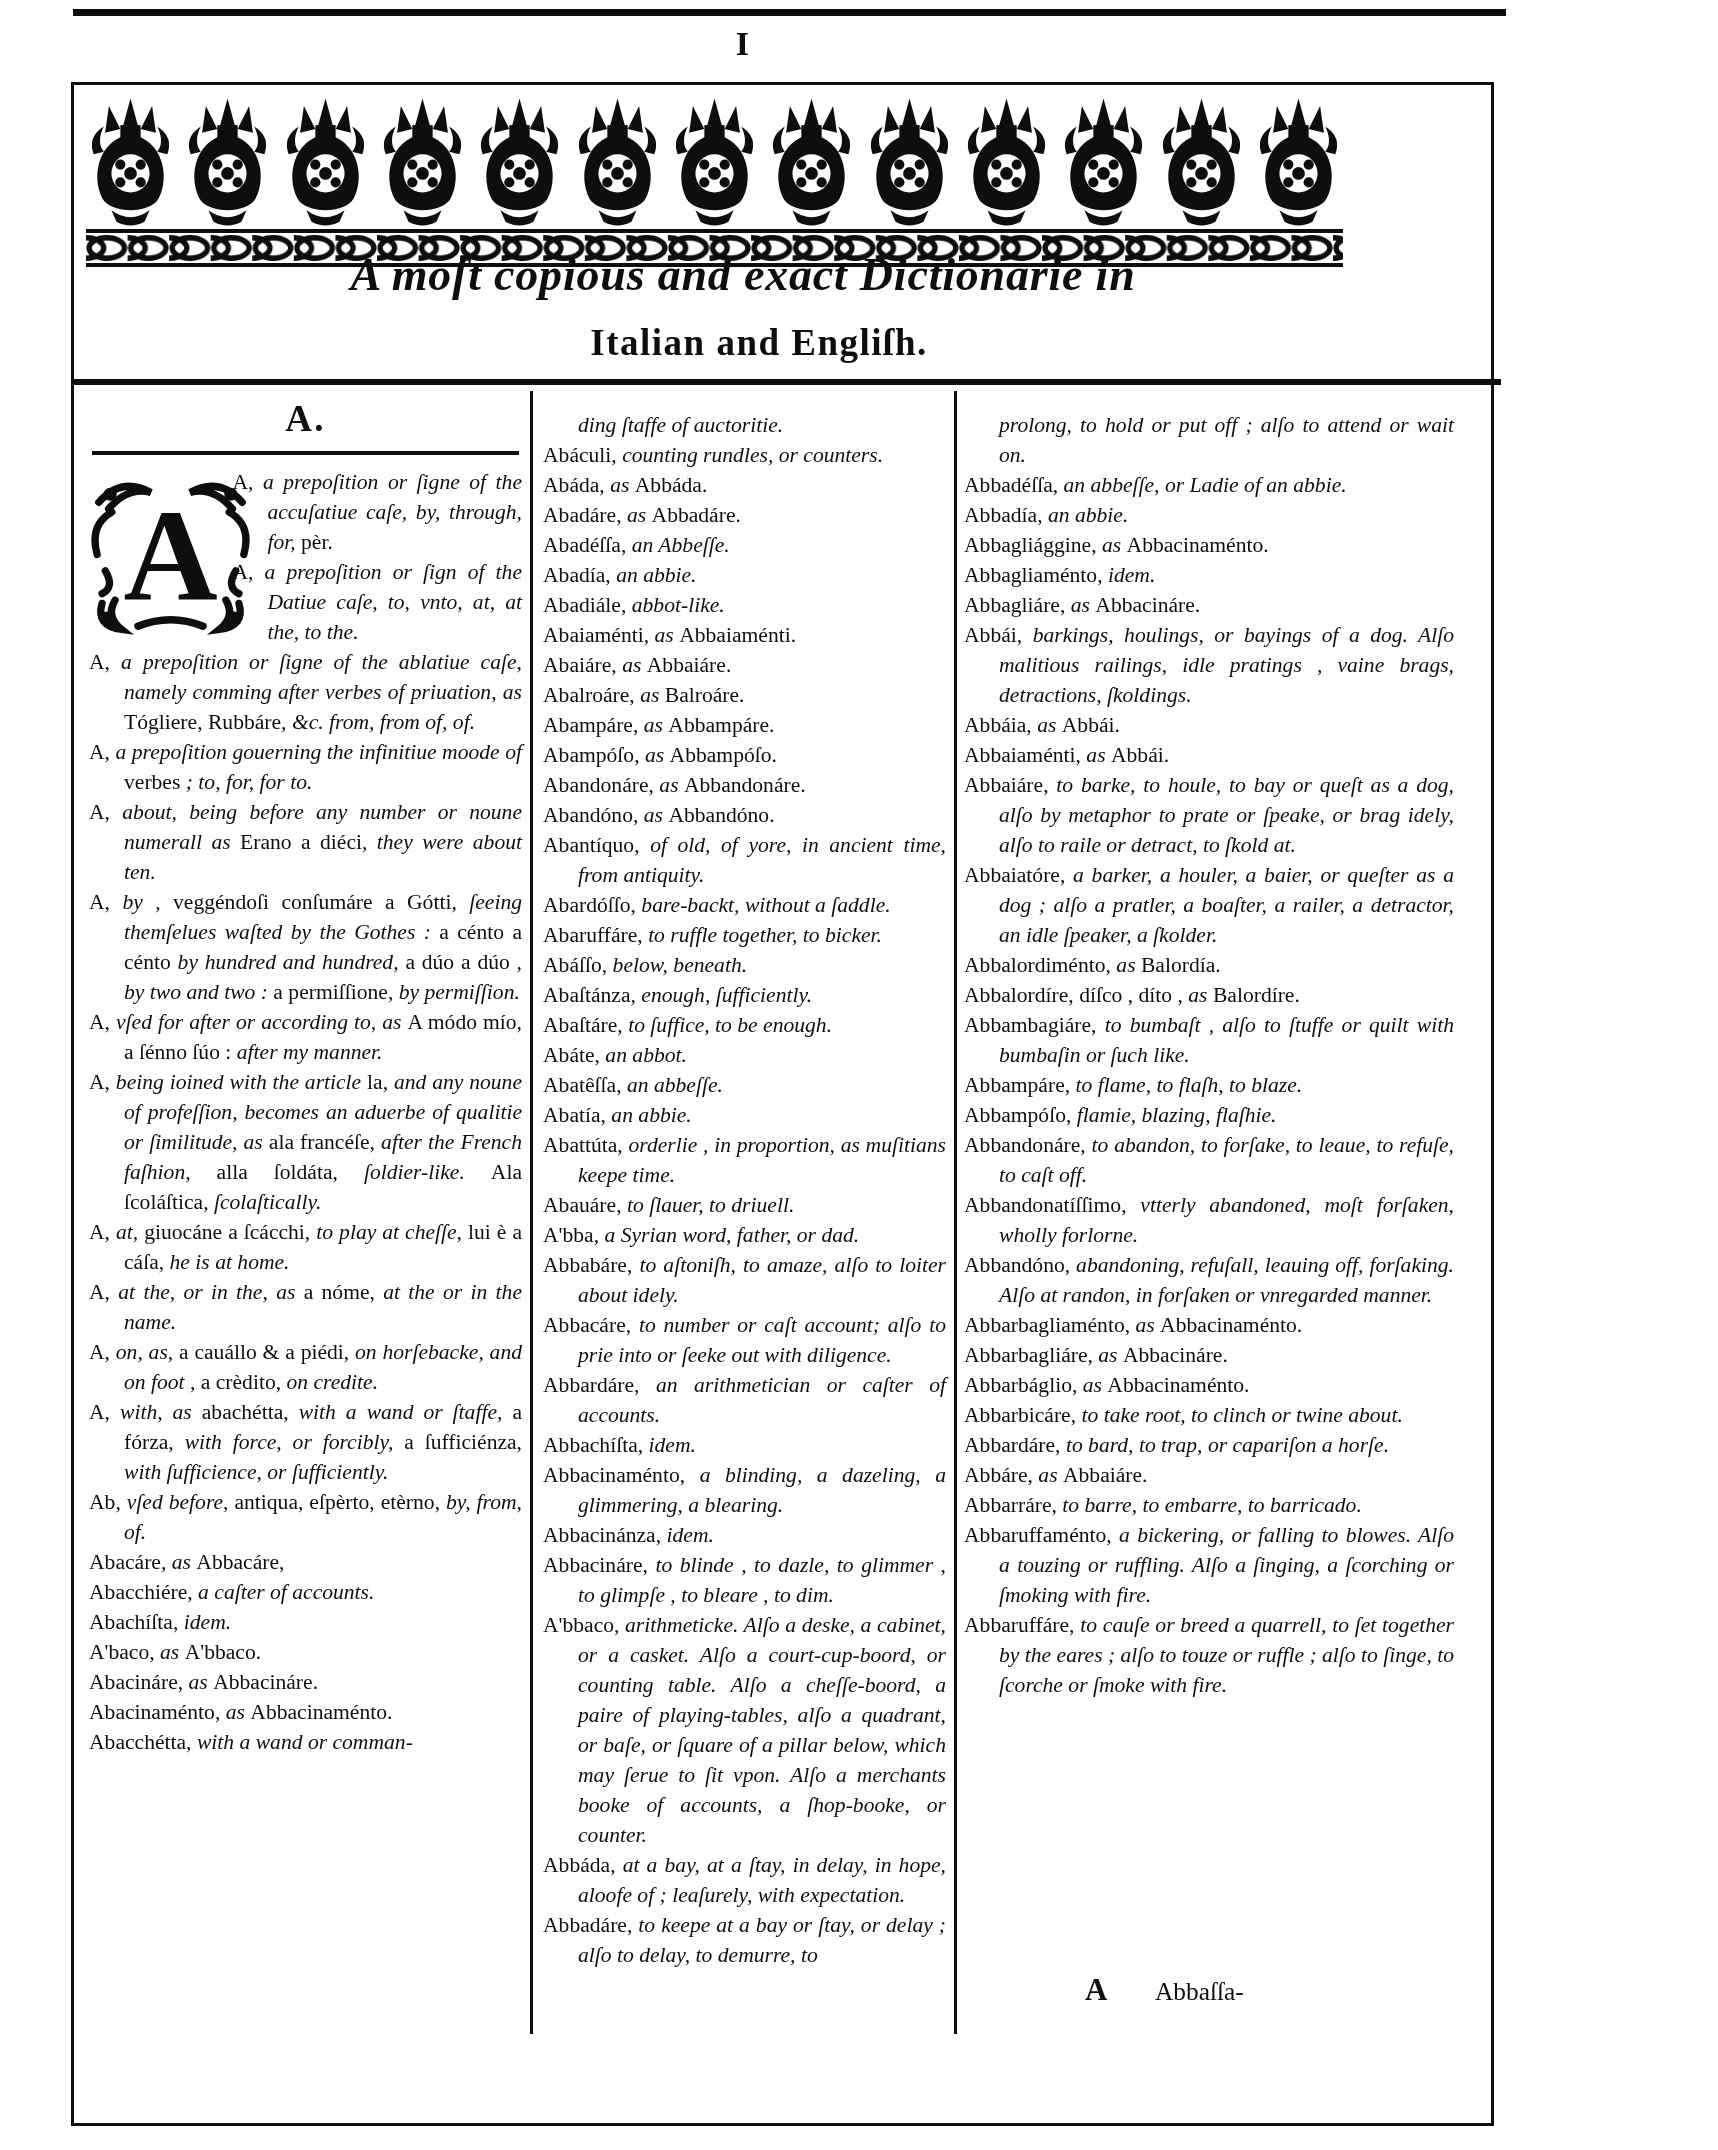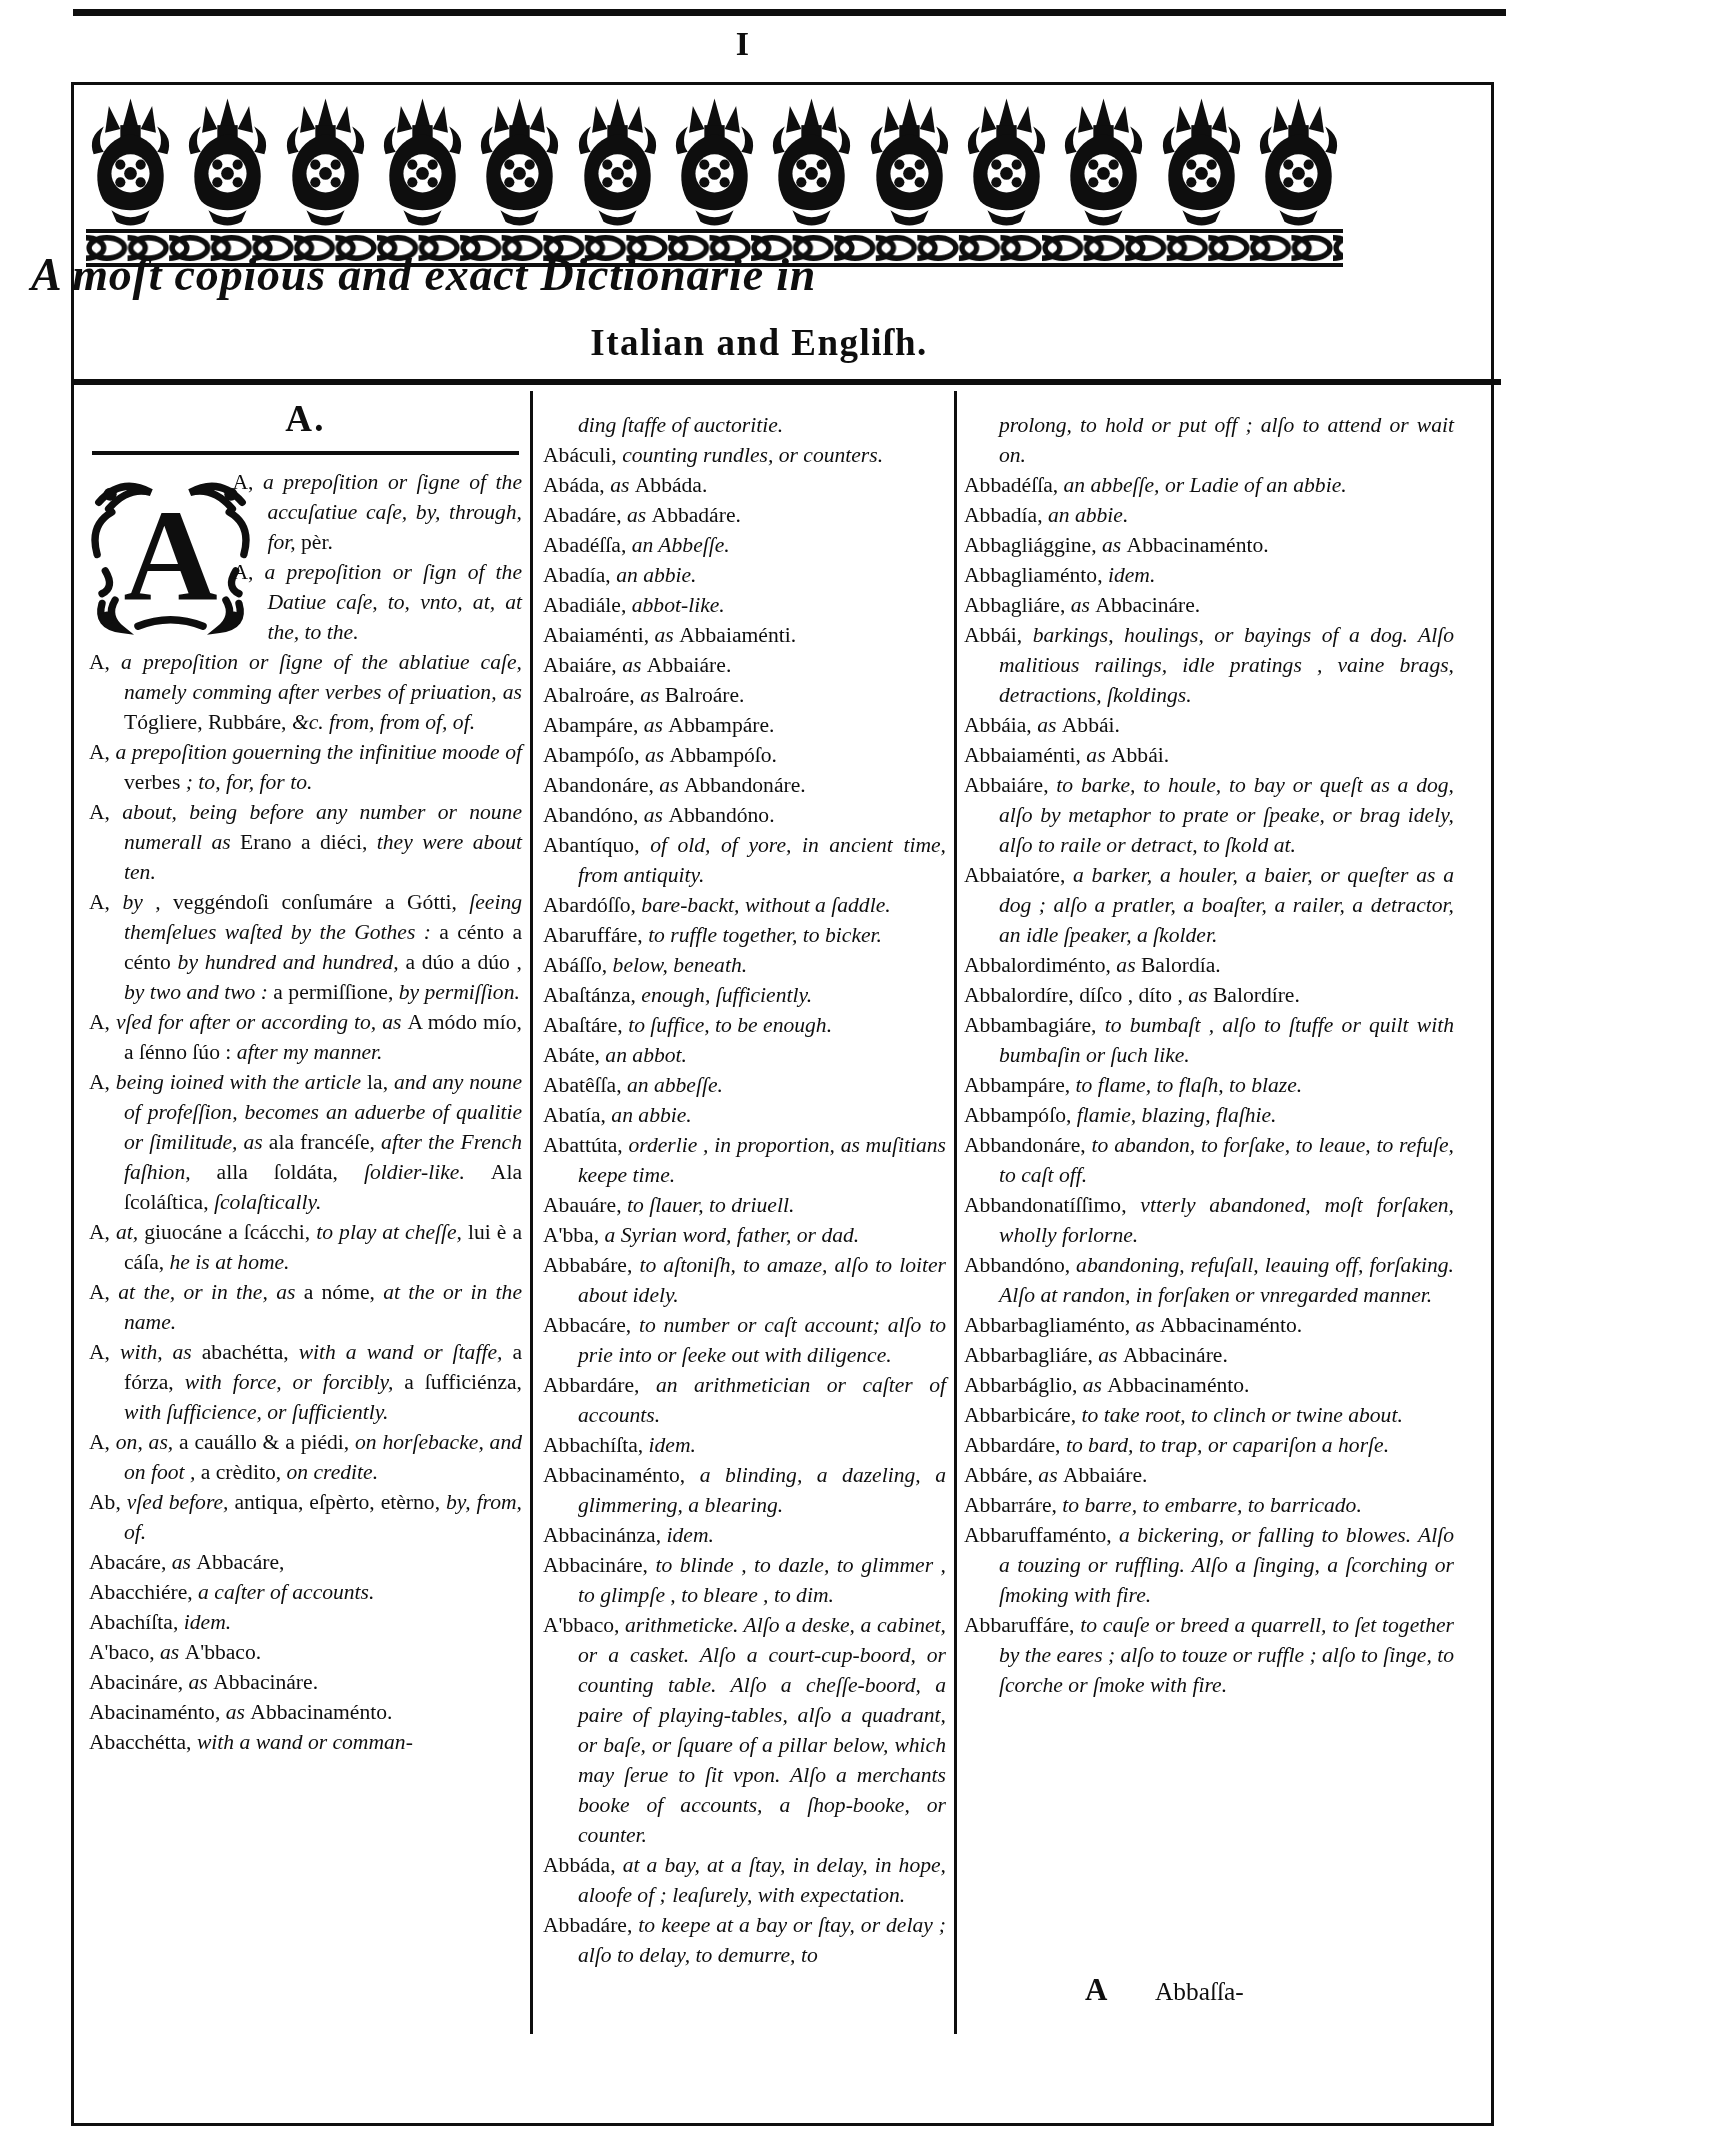--- a/index.html
+++ b/index.html
@@ -16,21 +16,21 @@
   .folio{position:absolute;left:31px;top:25px;width:1424px;text-align:center;
          font-size:34px;font-weight:bold;letter-spacing:1.5px;}
   .frame{position:absolute;left:71px;top:82px;width:1423px;height:2044px;
          border:3.8px solid #0e0e0e;box-sizing:border-box;}
   .headpiece{position:absolute;left:86px;top:94px;width:1257px;height:132px;
              display:flex;justify-content:space-between;align-items:flex-end;}
   .headpiece svg{width:89px;height:128px;}
   .chainband{position:absolute;left:86px;top:229px;width:1257px;height:38px;
              border-top:4.6px solid #0e0e0e;border-bottom:4.6px solid #0e0e0e;box-sizing:border-box;}
   .chainband svg{display:block;width:100%;height:100%;}
-  .title1{position:absolute;left:31px;top:248px;width:1424px;margin:0;text-align:left;
+  .title1{position:absolute;left:31px;top:248px;width:1424px;margin:0;text-align:center;
           font-style:italic;font-weight:bold;font-size:46px;letter-spacing:0.8px;}
   .title2{position:absolute;left:31px;top:305px;width:1424px;margin:16px;text-align:center;
           font-style:normal;font-weight:bold;font-size:37px;letter-spacing:1.5px;}
   .title-rule{position:absolute;left:73px;top:379px;width:1428px;height:6.2px;background:#0e0e0e;}
 
   .col{position:absolute;top:394px;}
   .col1{left:89px;width:433px;}
   .col2{left:543px;width:403px;}
   .col3{left:964px;width:490px;}
   .divider{position:absolute;top:391px;width:3.1px;height:1643px;background:#0e0e0e;}
@@ -319,22 +319,22 @@
           <p><span class="h">A, </span><span class="i">a prepoſition or ſigne of the accuſatiue caſe, by, through, for, </span><span class="r">pèr.</span></p>
           <p><span class="h">A, </span><span class="i">a prepoſition or ſign of the Datiue caſe, to, vnto, at, at the, to the.</span></p>
           <p><span class="h">A, </span><span class="i">a prepoſition or ſigne of the ablatiue caſe, namely comming after verbes of priuation, as </span><span class="r">Tógliere, Rubbáre,</span><span class="i"> &amp;c. from, from of, of.</span></p>
           <p><span class="h">A, </span><span class="i">a prepoſition gouerning the infinitiue moode of </span><span class="r">verbes</span><span class="i"> ; to, for, for to.</span></p>
           <p><span class="h">A, </span><span class="i">about, being before any number or noune numerall as </span><span class="r">Erano a diéci,</span><span class="i"> they were about ten.</span></p>
           <p><span class="h">A, </span><span class="i">by , </span><span class="r">veggéndoſi conſumáre a Gótti,</span><span class="i"> ſeeing themſelues waſted by the Gothes : </span><span class="r">a cénto a cénto </span><span class="i">by hundred and hundred, </span><span class="r">a dúo a dúo ,</span><span class="i"> by two and two : </span><span class="r">a permiſſione,</span><span class="i"> by permiſſion.</span></p>
           <p><span class="h">A, </span><span class="i">vſed for after or according to, as </span><span class="r">A módo mío, a ſénno ſúo :</span><span class="i"> after my manner.</span></p>
           <p><span class="h">A, </span><span class="i">being ioined with the article </span><span class="r">la,</span><span class="i"> and any noune of profeſſion, becomes an aduerbe of qualitie or ſimilitude, as </span><span class="r">ala francéſe,</span><span class="i"> after the French faſhion, </span><span class="r">alla ſoldáta,</span><span class="i"> ſoldier-like. </span><span class="r">Ala ſcoláſtica,</span><span class="i"> ſcolaſtically.</span></p>
           <p><span class="h">A, </span><span class="i">at, </span><span class="r">giuocáne a ſcácchi,</span><span class="i"> to play at cheſſe, </span><span class="r">lui è a cáſa,</span><span class="i"> he is at home.</span></p>
           <p><span class="h">A, </span><span class="i">at the, or in the, as </span><span class="r">a nóme,</span><span class="i"> at the or in the name.</span></p>
+          <p><span class="h">A, </span><span class="i">on, as, </span><span class="r">a cauállo &amp; a piédi,</span><span class="i"> on horſebacke, and on foot , </span><span class="r">a crèdito,</span><span class="i"> on credite.</span></p>
           <p><span class="h">A, </span><span class="i">with, as </span><span class="r">abachétta,</span><span class="i"> with a wand or ſtaffe, </span><span class="r">a fórza,</span><span class="i"> with force, or forcibly, </span><span class="r">a ſufficiénza,</span><span class="i"> with ſufficience, or ſufficiently.</span></p>
-          <p><span class="h">A, </span><span class="i">on, as, </span><span class="r">a cauállo &amp; a piédi,</span><span class="i"> on horſebacke, and on foot , </span><span class="r">a crèdito,</span><span class="i"> on credite.</span></p>
           <p><span class="h">Ab, </span><span class="i">vſed before, </span><span class="r">antiqua, eſpèrto, etèrno,</span><span class="i"> by, from, of.</span></p>
           <p><span class="h">Abacáre, </span><span class="i">as </span><span class="r">Abbacáre,</span></p>
           <p><span class="h">Abacchiére, </span><span class="i">a caſter of accounts.</span></p>
           <p><span class="h">Abachíſta, </span><span class="i">idem.</span></p>
           <p><span class="h">A'baco, </span><span class="i">as </span><span class="r">A'bbaco.</span></p>
           <p><span class="h">Abacináre, </span><span class="i">as </span><span class="r">Abbacináre.</span></p>
           <p><span class="h">Abacinaménto, </span><span class="i">as </span><span class="r">Abbacinaménto.</span></p>
           <p><span class="h">Abacchétta, </span><span class="i">with a wand or comman-</span></p>
         </div>
     </div>

